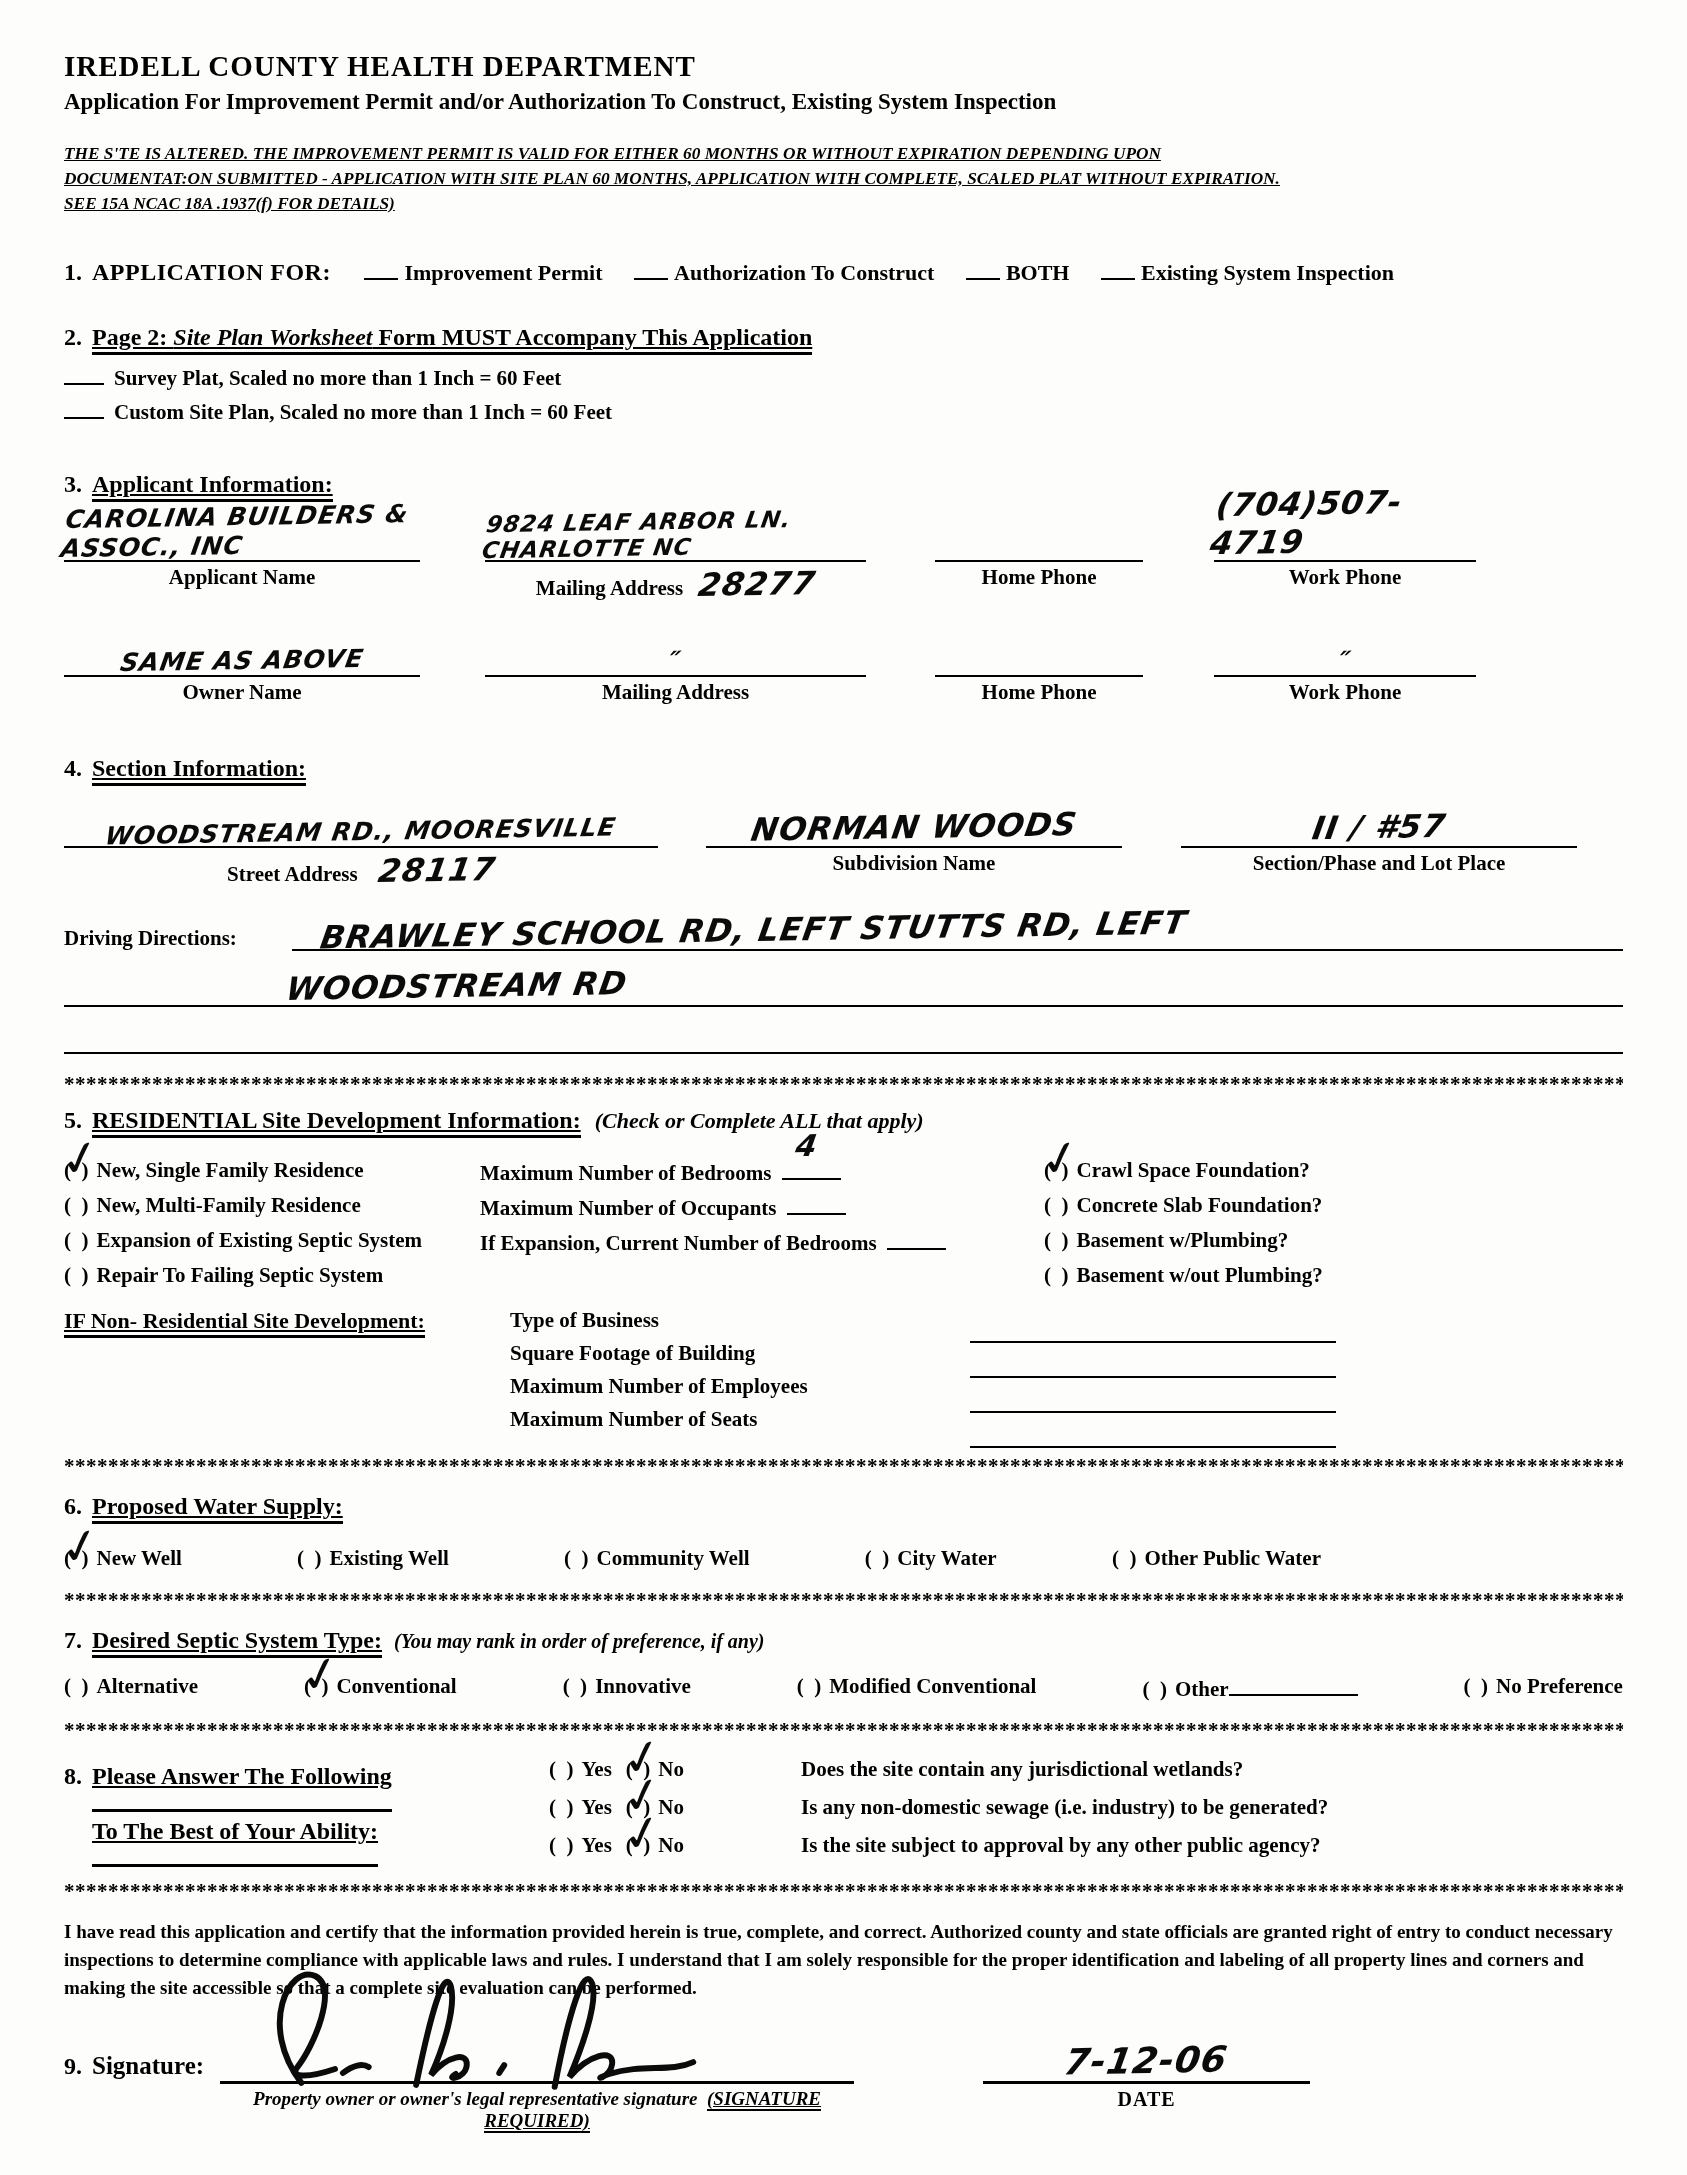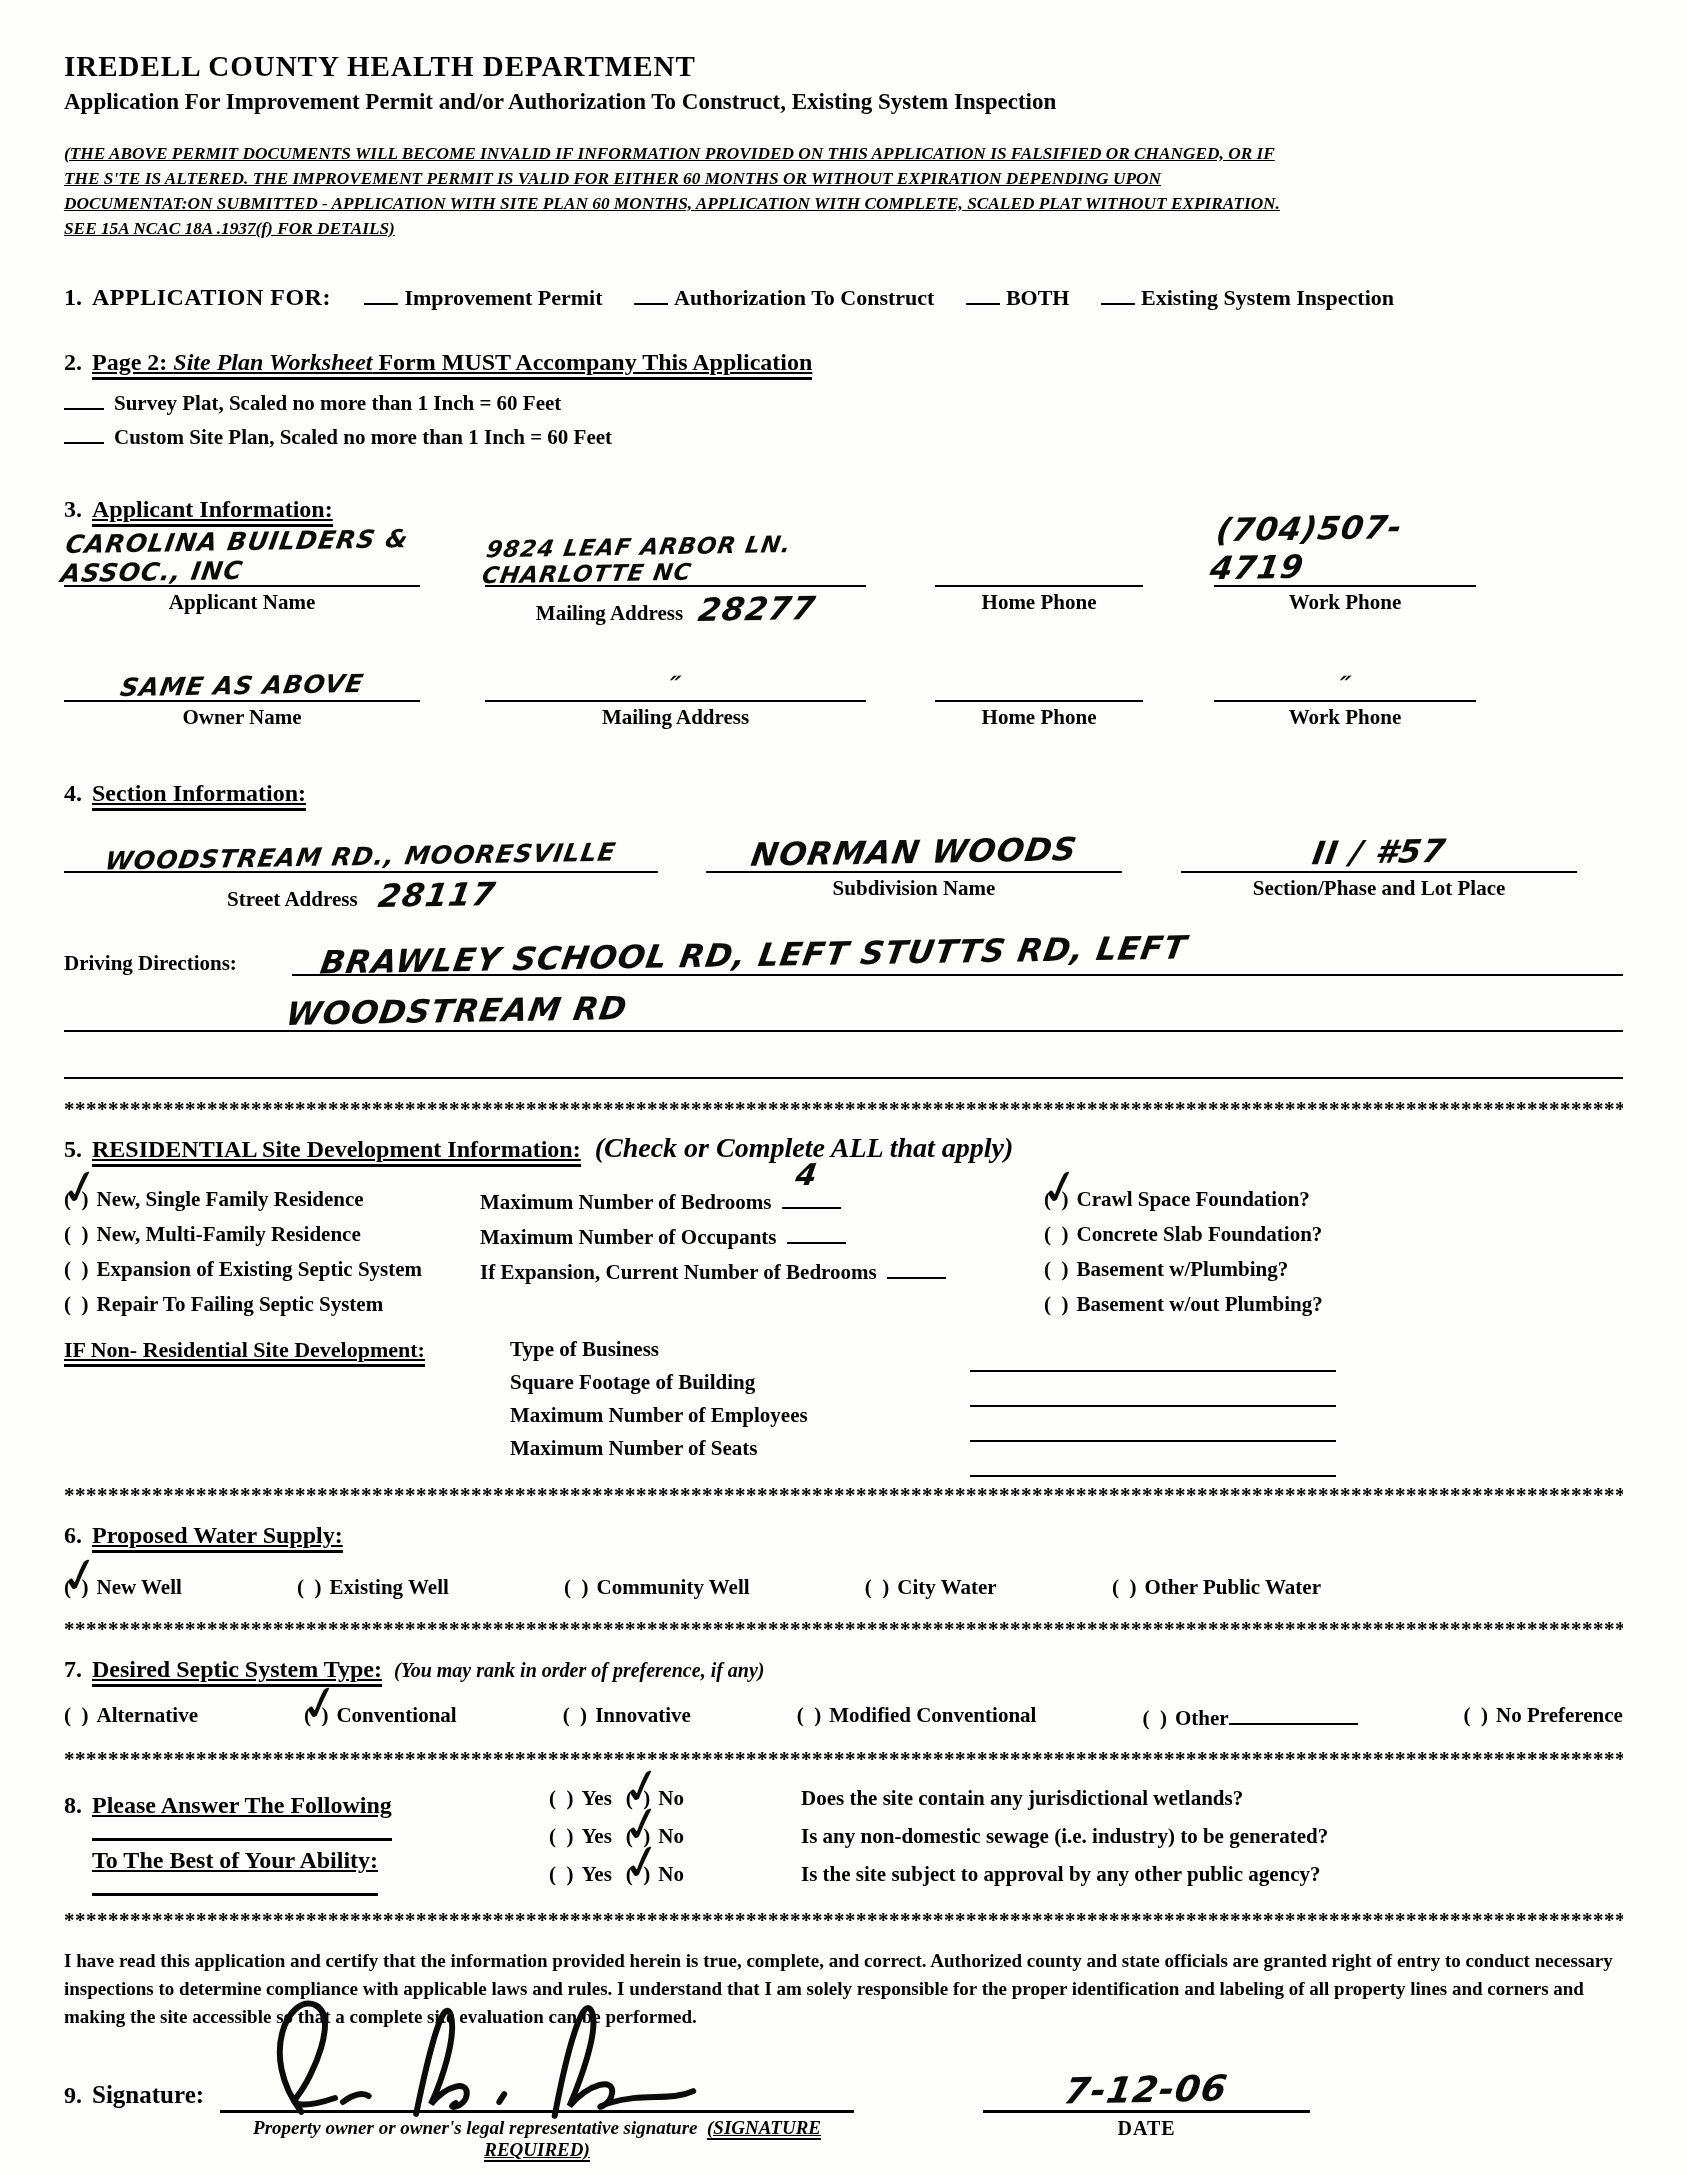--- a/index.html
+++ b/index.html
@@ -64,21 +64,21 @@
   .f-subdiv{width:416px;margin-left:48px;}
   .f-lot{width:396px;margin-left:59px;}
   .dirrow{display:flex;align-items:flex-end;margin-top:18px;}
   .dirlabel{width:228px;font-size:21px;}
   .dirline{flex:1;border-bottom:2.5px solid #000;height:42px;display:flex;align-items:flex-end;padding-left:30px;}
   .dirline2{margin-top:12px;border-bottom:2.5px solid #000;height:42px;display:flex;align-items:flex-end;padding-left:223px;}
   .dirline3{margin-top:42px;border-bottom:2.5px solid #000;height:3px;}
   .div1{margin-top:18px;}
   
   .sec5{margin-top:10px;}
-  .sec5-note{font-style:italic;font-size:28px;margin-left:14px;}
+  .sec5-note{font-style:italic;font-size:22px;margin-left:14px;}
   .sec5-cols{display:flex;margin-top:20px;}
   .c1{width:416px;}
   .c2{width:564px;}
   .c3{flex:1;}
   .cbrow{height:35px;white-space:nowrap;}
   .c2row{height:35px;white-space:nowrap;}
   .c2row .blank{position:relative;}
   .hw-4{position:absolute;left:14px;top:-30px;font-size:30px;}
   .nonres{display:flex;margin-top:10px;}
   .nonres-label{width:446px;}
@@ -121,21 +121,20 @@
   .datelabel{text-align:center;margin-top:4px;font-size:20px;letter-spacing:1px;}
 </style>
 </head>
 <body>
 
 <div class="page">
 
   <div class="center title">IREDELL COUNTY HEALTH DEPARTMENT</div>
   <div class="center subtitle">Application For Improvement Permit and/or Authorization To Construct, Existing System Inspection</div>
   <div class="center warning">
-    <div><span class="wline">(THE ABOVE PERMIT DOCUMENTS  WILL BECOME INVALID IF INFORMATION PROVIDED ON THIS APPLICATION IS FALSIFIED OR CHANGED, OR IF</span></div>
     <div><span class="wline">THE S'TE IS ALTERED.  THE IMPROVEMENT PERMIT IS VALID FOR EITHER 60 MONTHS OR WITHOUT EXPIRATION DEPENDING UPON</span></div>
     <div><span class="wline">DOCUMENTAT:ON SUBMITTED - APPLICATION WITH SITE PLAN 60 MONTHS, APPLICATION WITH COMPLETE, SCALED  PLAT WITHOUT EXPIRATION.</span></div>
     <div><span class="wline">SEE 15A NCAC 18A .1937(f) FOR DETAILS)</span></div>
   </div>
 
   <div class="sec1">
     <span class="num">1.</span><span class="lbl">APPLICATION FOR:</span>
     <span class="opt"><span class="blank w34"></span><span>Improvement Permit</span></span>
     <span class="opt"><span class="blank w34"></span><span>Authorization To Construct</span></span>
     <span class="opt"><span class="blank w34"></span><span>BOTH</span></span>

